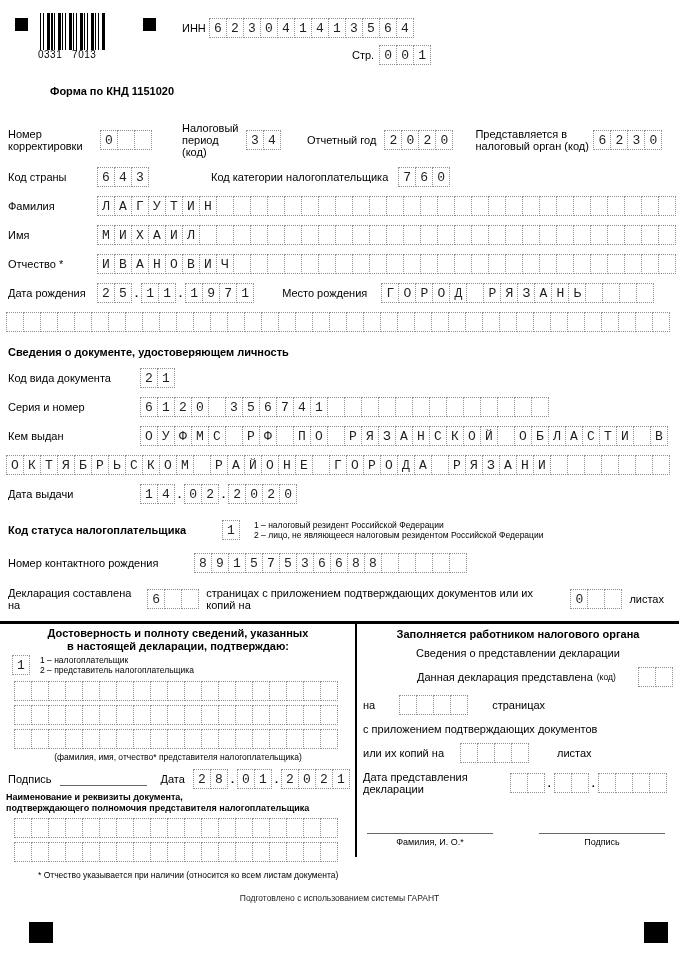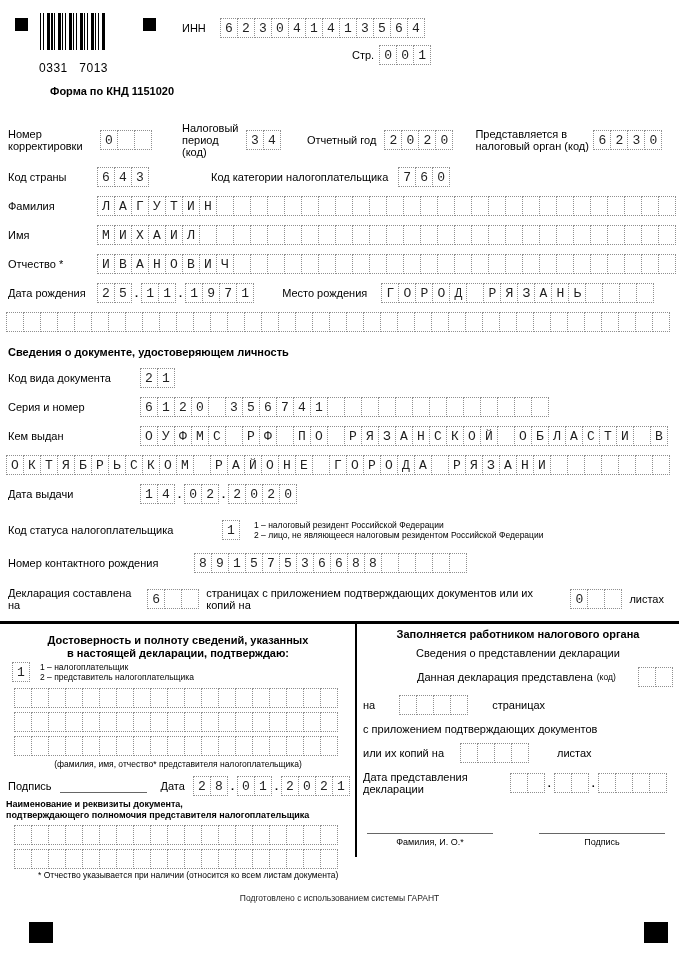--- a/index.html
+++ b/index.html
@@ -15,45 +15,45 @@
   .dcells{display:inline-flex;align-items:center;flex:none}
   .dot{font-weight:bold;margin:0 3px;font-style:normal}
 
   
   .hdr{position:relative;height:122px}
   .sq{position:absolute;width:13px;height:13px;background:#000}
   .sq.s1{left:15px;top:18px}.sq.s2{left:143px;top:18px}
   .barcode{position:absolute;left:40px;top:13px;width:66px;height:37px;
     background:
       repeating-linear-gradient(90deg,#000 0 1.5px,#fff 1.5px 3px,#000 3px 4px,#fff 4px 7.5px,#000 7.5px 10px,#fff 10px 11px);}
-  .bnum{position:absolute;left:38px;top:61px;width:70px;text-align:right;font-size:12px;white-space:pre;letter-spacing:.5px}
-  .inn-row{position:absolute;left:182px;top:18px;display:flex;align-items:center;gap:14px}
+  .bnum{position:absolute;left:38px;top:49px;width:70px;text-align:left;font-size:10px;white-space:pre;letter-spacing:.5px}
+  .inn-row{position:absolute;left:182px;top:18px;display:flex;align-items:center;gap:3px}
   .str-row{position:absolute;left:352px;top:45px;display:flex;align-items:center;gap:5px}
   .form-code{position:absolute;left:50px;top:85px;font-weight:bold;font-size:11px}
   .titles{position:absolute;left:60px;right:0;top:90px;text-align:center;font-weight:bold;font-size:12.5px;line-height:15px}
 
   
   .frow{display:flex;align-items:center;margin:0 8px 9px 8px}
   .lbl{flex:none;line-height:12px}
   .sect{font-weight:bold;margin:14px 8px 10px 8px}
   .note{font-size:8.5px;line-height:10px}
 
   .w-corr{width:92px}.w-per{width:64px}.w-year{width:72px}.w-auth{width:118px}
-  .w-name{width:89px}.w-doc{width:132px}.w-status{width:214px;font-weight:normal}.w-phone{width:186px}
+  .w-name{width:89px}.w-doc{width:132px}.w-status{width:214px;font-weight:bold}.w-phone{width:186px}
 
   .gap30{margin-left:30px}.gap26{margin-left:26px}.gap22{margin-left:22px}
   .fullrow{margin:0 8px 9px 6px}
 
   
   .pages-line{display:flex;align-items:center;margin:14px 8px 0 8px}
   .pages-line .t{margin:0 7px 0 0}.pages-line .t2{margin:0 7px}
 
   
   .bottom{display:flex;border-top:3px solid #000;margin-top:10px;height:236px;box-sizing:border-box}
-  .bl{width:357px;flex:none;border-right:2px solid #000;box-sizing:border-box;padding:10px 5px 0 6px;position:relative}
+  .bl{width:357px;flex:none;border-right:2px solid #000;box-sizing:border-box;padding:3px 5px 0 6px;position:relative}
   .br{flex:1;padding:4px 6px 0 6px;position:relative}
   .c-title{text-align:center;font-weight:bold;line-height:13px}
   .c-center{text-align:center}
   .statusrow{display:flex;align-items:center;margin:2px 0 6px 6px}
   .emptyrow{margin:4px 0 0 8px}
   .cap{font-size:8.5px;text-align:center;margin-top:3px}
   .signrow{display:flex;align-items:center;margin:7px 0 2px 2px}
   .sigline{width:96px;border-bottom:1px solid #666;height:13px;margin:0 14px 0 8px}
   .doccap{font-weight:bold;font-size:9px;line-height:11px;text-align:left;margin-top:3px}
   .br .fr{display:flex;align-items:center;margin:8px 0 0 0}

